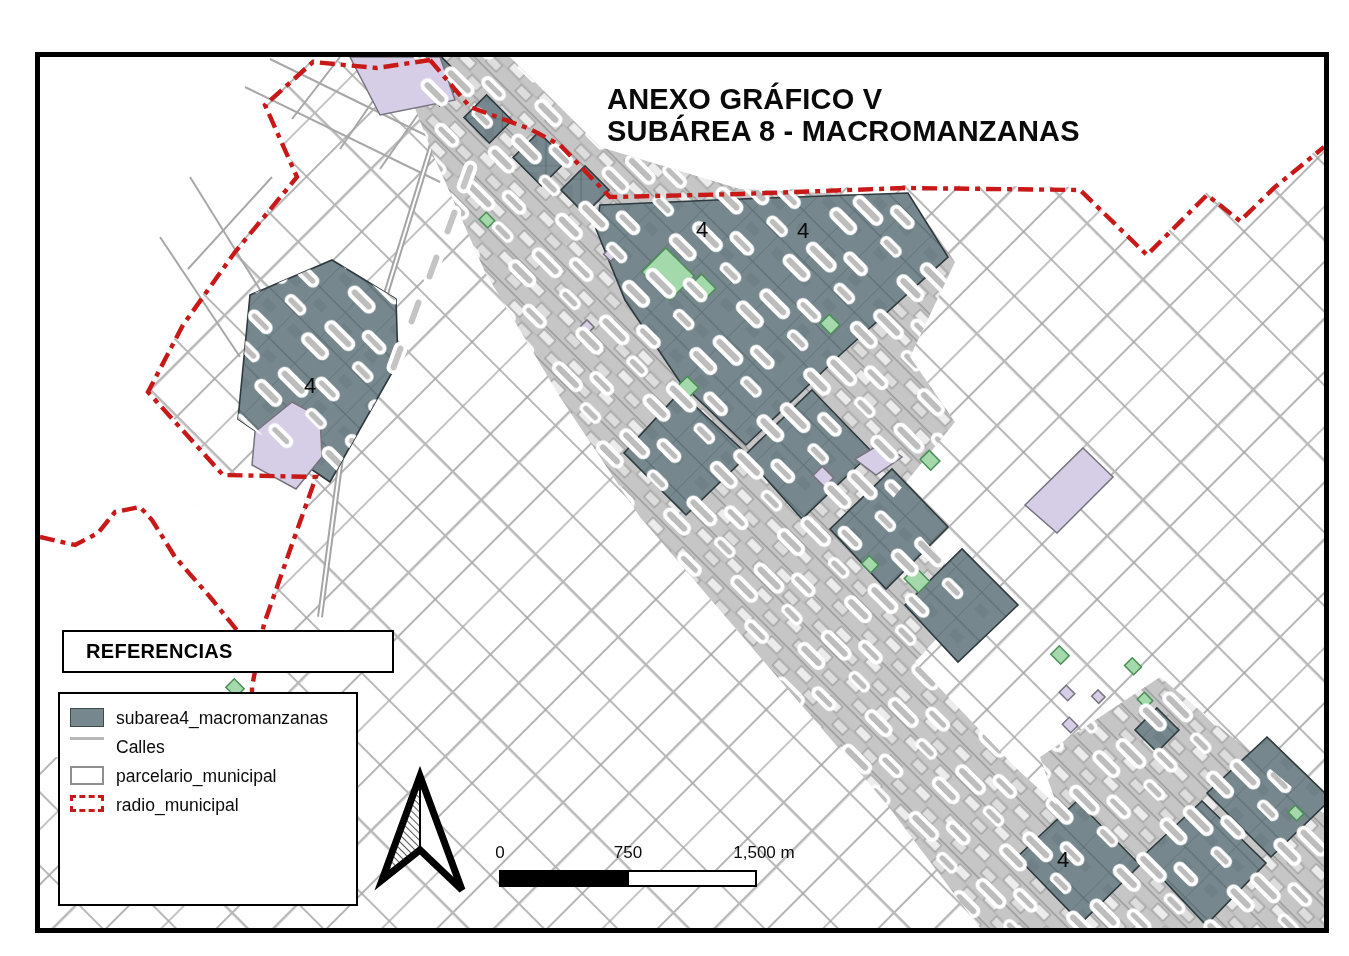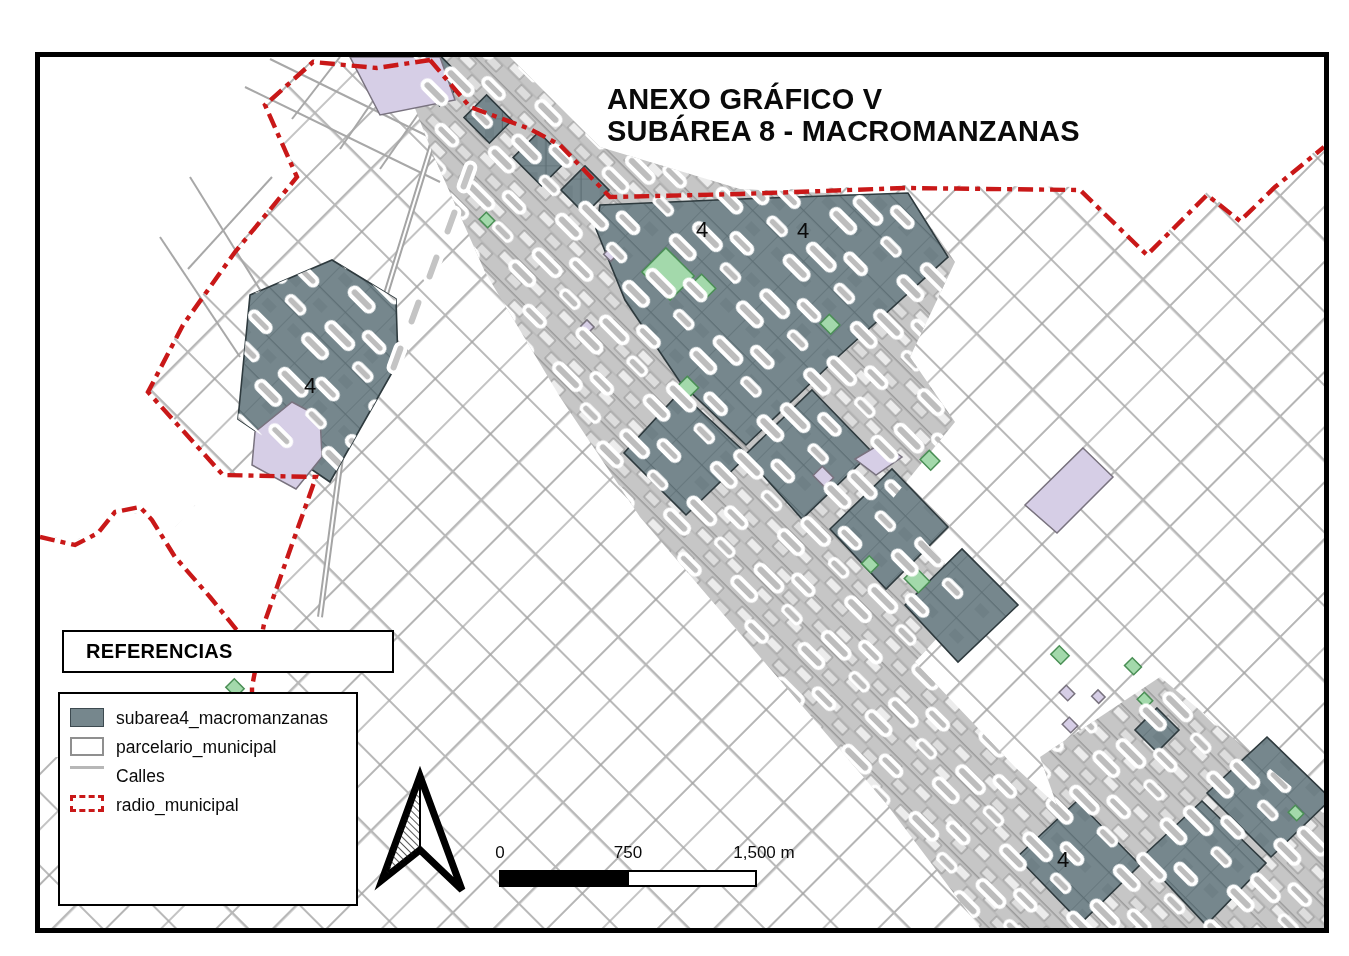--- a/index.html
+++ b/index.html
@@ -196,27 +196,27 @@
 
     <div class="ref-box">
       <span>REFERENCIAS</span>
     </div>
     <div class="leg-box">
       <div class="leg-row">
         <div class="sw sw-macro"></div>
         <span class="lbl">subarea4_macromanzanas</span>
       </div>
       <div class="leg-row">
+        <div class="sw sw-line"></div>
+        <span class="lbl">Calles</span>
+      </div>
+      <div class="leg-row">
         <div class="sw sw-parcel"></div>
         <span class="lbl">parcelario_municipal</span>
       </div>
       <div class="leg-row">
-        <div class="sw sw-line"></div>
-        <span class="lbl">Calles</span>
-      </div>
-      <div class="leg-row">
         <div class="sw sw-radio"></div>
         <span class="lbl">radio_municipal</span>
       </div>
     </div>
 
   </div>
 </div>
 
 </body></html>

